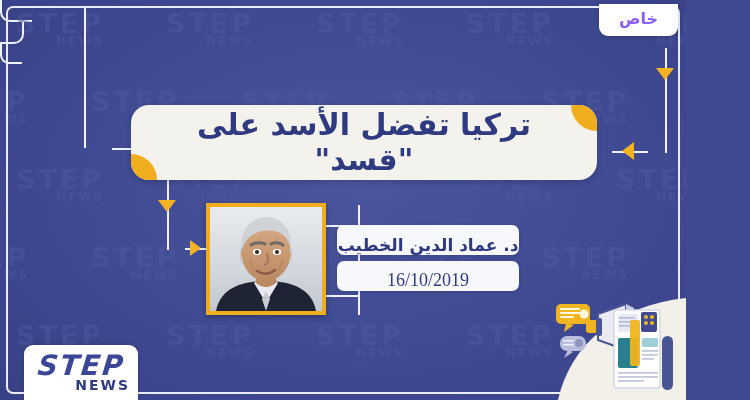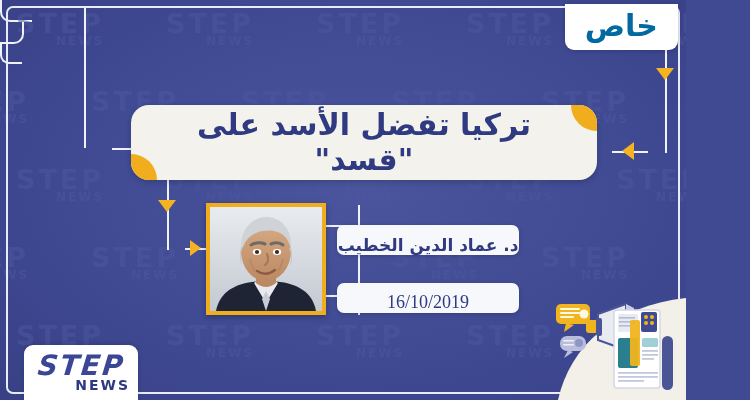--- a/index.html
+++ b/index.html
@@ -105,21 +105,21 @@
 
   
   .badge{
     position:absolute;right:8px;top:4px;
     background:#ffffff;
     border-radius:0 0 9px 9px;
     padding:7px 20px 9px 20px;
     box-shadow:0 1px 4px rgba(0,0,0,.18);
   }
   .badge span{
-    font-size:30px;font-weight:bold;color:#0369a1;
+    font-size:16px;font-weight:bold;color:#8b5cf6;
     line-height:1;direction:rtl;display:block;
   }
 
   
   .title-box{
     position:absolute;left:131px;top:105px;width:466px;height:75px;
     background:#f4f2ec;
     border-radius:18px;
     box-shadow:0 2px 6px rgba(0,0,0,.20);
     overflow:hidden;
@@ -161,21 +161,21 @@
     box-shadow:0 1px 4px rgba(0,0,0,.18);
   }
   .author{
     left:337px;top:225px;width:182px;height:30px;
   }
   .author span{
     direction:rtl;font-size:17px;font-weight:bold;color:#2f3a80;
     white-space:nowrap;
   }
   .date{
-    left:337px;top:261px;width:182px;height:30px;margin-top:22px;
+    left:337px;top:261px;width:182px;height:30px;
   }
   .date span{
     font-size:18px;color:#2f3a80;
     font-family:"Liberation Serif","DejaVu Serif",serif;
     white-space:nowrap;
   }
 
   
   .logo{
     position:absolute;left:24px;top:345px;width:114px;height:55px;

